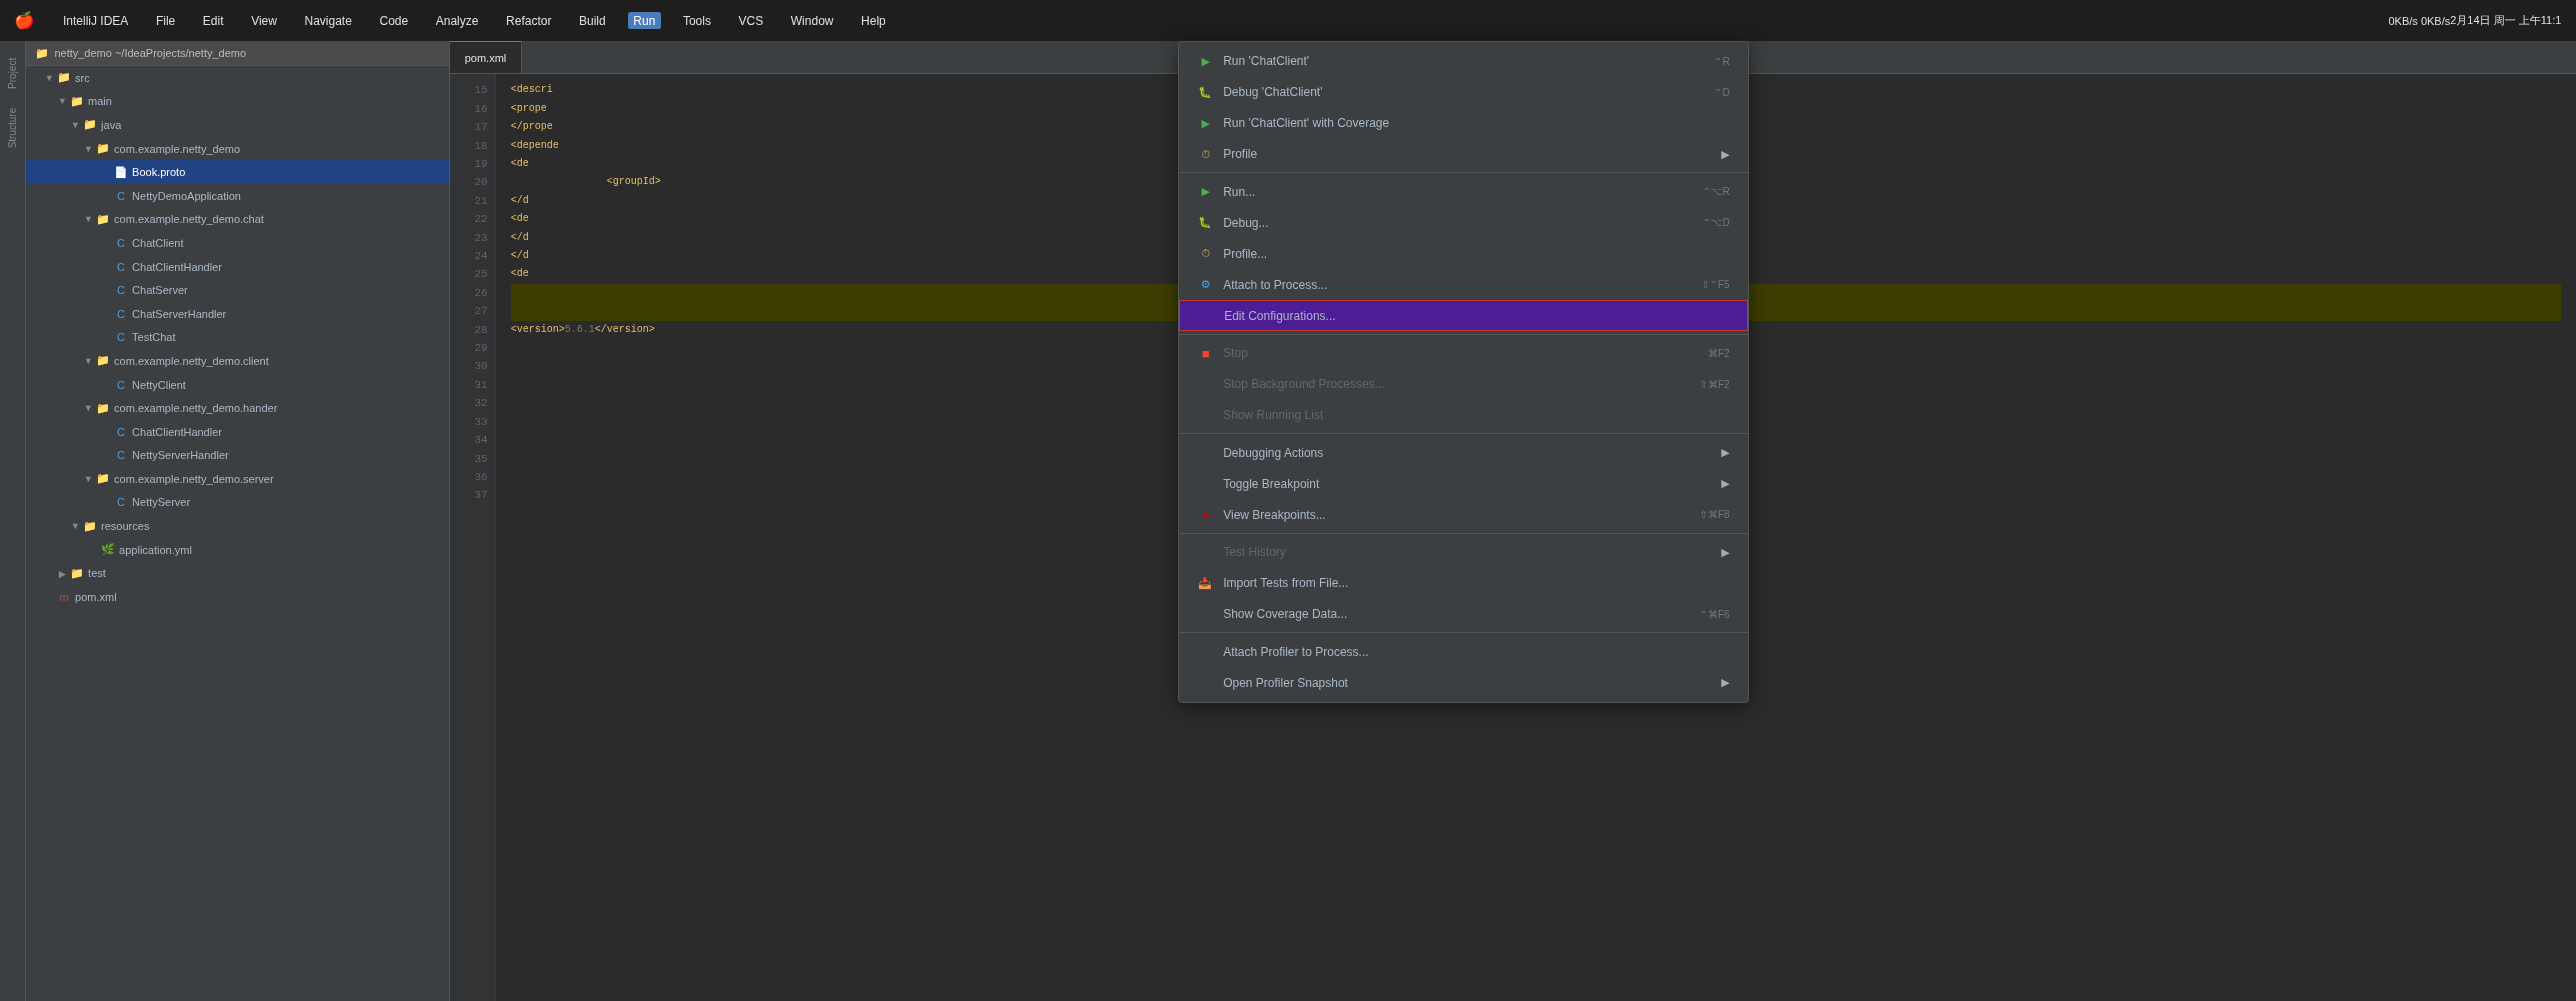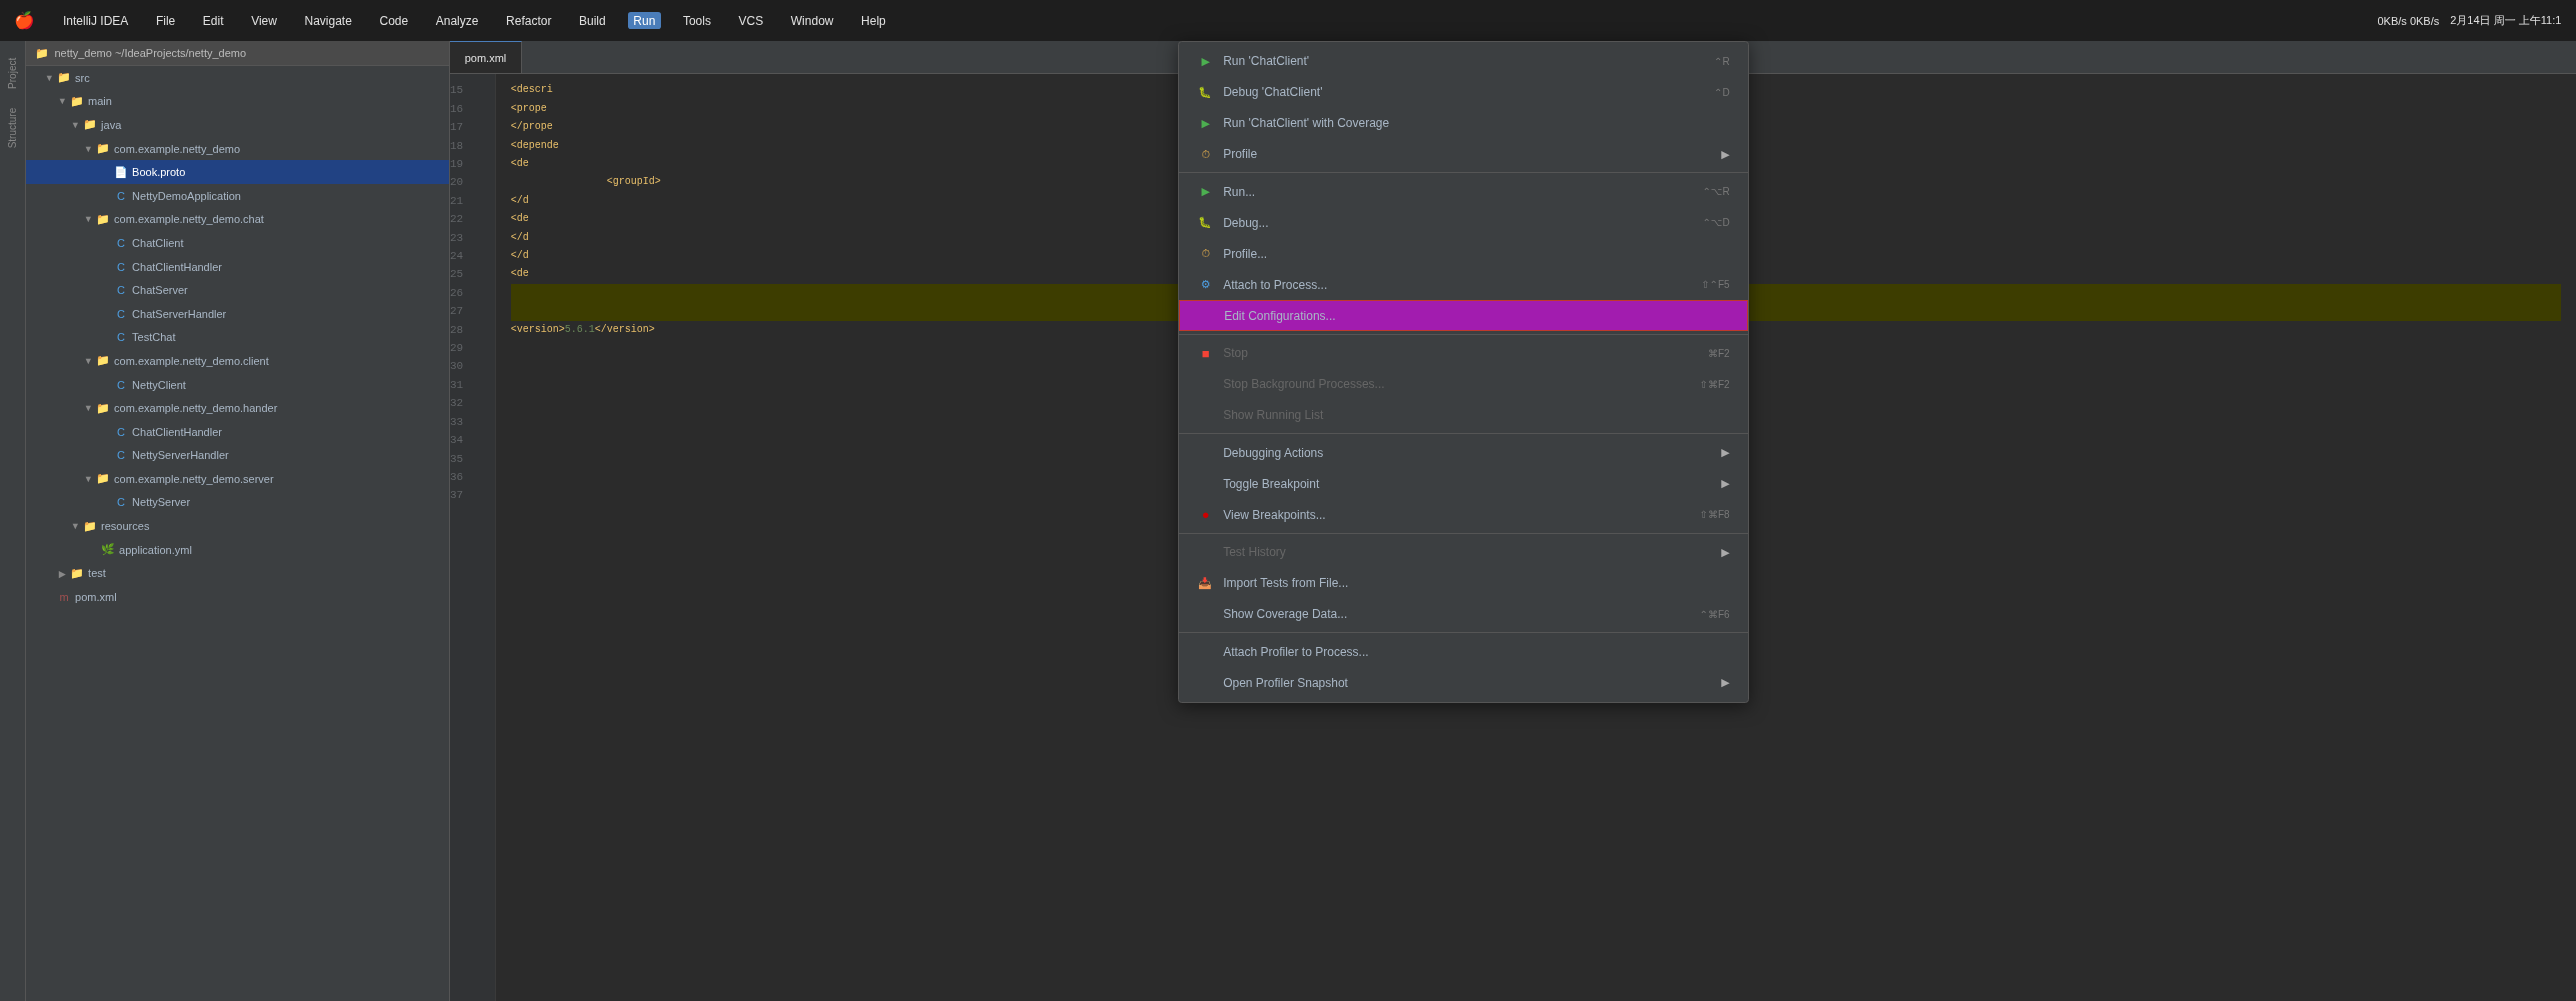--- a/index.html
+++ b/index.html
@@ -36,21 +36,20 @@
       cursor: pointer;
       padding: 1.8px 5.5px;
       border-radius: 2.8px;
       white-space: nowrap;
     }
     .menubar-item.active { background: #4a7dba; color: #fff; }
     .menubar-right {
       margin-left: auto;
       display: flex;
       align-items: center;
-      gap: 11px;
       color: #e0e0e0;
       font-size: 11px;
     }
 
     
     .main-layout {
       display: flex;
       width: 100%;
       height: calc(1002px - 41px);
     }
@@ -141,20 +140,21 @@
       display: flex;
       height: calc(100% - 33px);
     }
     .line-numbers {
       width: 46px;
       background: #313335;
       color: #606366;
       font-size: 11px;
       font-family: 'Courier New', monospace;
       padding: 7.4px 0;
+      text-align: right;
       padding-right: 7.4px;
       line-height: 18.4px;
       border-right: 0.9px solid #3a3a3a;
       flex-shrink: 0;
       overflow: hidden;
     }
     .code-area {
       flex: 1;
       color: #a9b7c6;
       font-size: 10px;
@@ -198,21 +198,21 @@
       height: 31px;
       cursor: pointer;
       color: #a9b7c6;
       font-size: 12px;
       gap: 9.2px;
       position: relative;
     }
     .menu-item.disabled { color: #666; cursor: default; }
     .menu-item.highlighted {
       border: 1.8px solid #c0392b;
-      background: #a21caf;
+      background: #4c1d95;
     }
     .menu-icon {
       width: 16.6px;
       height: 16.6px;
       display: flex;
       align-items: center;
       justify-content: center;
       flex-shrink: 0;
       font-size: 11px;
     }

